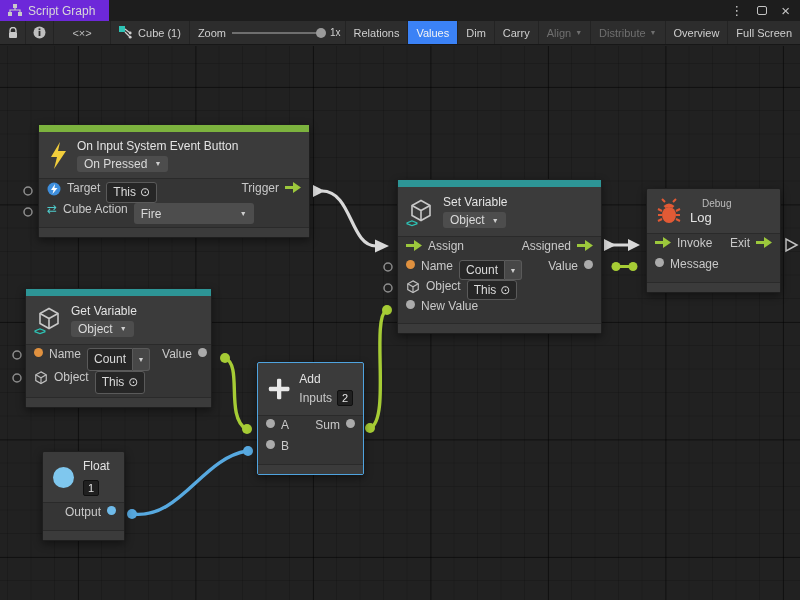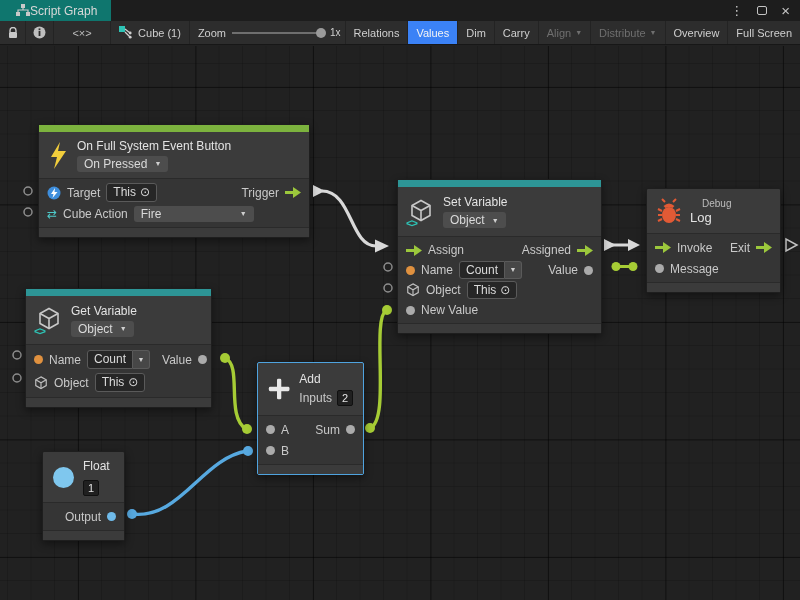--- a/index.html
+++ b/index.html
@@ -2,21 +2,21 @@
 <html><head>
 <meta charset="utf-8">
 <style>
   * { margin:0; padding:0; box-sizing:border-box; }
   html,body { width:800px; height:600px; overflow:hidden; background:#212121;
     font-family:"Liberation Sans","DejaVu Sans",sans-serif; }
 
   
   .titlebar { position:absolute; left:0; top:0; width:800px; height:21px; background:#1d1d1d;
     display:flex; align-items:stretch; }
-  .tab { display:flex; align-items:center; background:#0f766e; padding:0 14px 0 16px;
+  .tab { display:flex; align-items:center; gap:6px; background:#6d28d9; padding:0 14px 0 8px;
     color:#d8d8d8; font-size:12px; }
   .winctrl { margin-left:auto; display:flex; align-items:center; gap:14px; padding-right:10px;
     color:#c3c3c3; font-size:13px; }
   .winctrl .maxbox { width:10px; height:9px; border:1.5px solid #c3c3c3; border-radius:2px; display:inline-block; }
   .winctrl span { line-height:1; }
 
   
   .toolbar { position:absolute; left:0; top:21px; width:800px; height:24px; background:#2d2d2d;
     border-bottom:1px solid #171717; display:flex; align-items:stretch; color:#cfcfcf; font-size:11px; }
   .tcell { display:flex; align-items:center; justify-content:center; padding:0 8px;
@@ -48,21 +48,21 @@
   .node.selected { border-color:#4fa3df; }
   .colorbar { height:7px; }
   .colorbar.green { background:#7cb33e; }
   .colorbar.teal  { background:#2d9596; }
   .nheader { display:flex; align-items:center; gap:9px; padding:0 10px; }
   .hcol { display:flex; flex-direction:column; align-items:flex-start; gap:3px; }
   .ntitle { font-size:12px; color:#e3e3e3; }
   .nsub { font-size:10px; color:#bdbdbd;margin-left:12px; }
   .nbody { border-top:1px solid #2a2a2a; background:#353535; padding:3px 0; }
   .nfooter { height:10px; border-top:1px solid #2a2a2a; background:#3b3b3b; }
-  .prow { display:flex; align-items:center; gap:6px; padding:0 8px; font-size:12px; color:#c9c9c9; }
+  .prow { display:flex; gap:6px; padding:0 8px; font-size:12px; color:#c9c9c9; }
   .spacer { flex:1; }
   .plabel { line-height:1; }
 
   .dot { width:9px; height:9px; border-radius:50%; background:#ababab; flex:none; }
   .dot.orange { background:#e0913f; }
   .dot.blue   { background:#6fbbea; }
 
   .dd { background:#4d4d4d; border-radius:3px; padding:2px 7px; display:inline-flex; align-items:center;
     gap:7px; font-size:12px; color:#dadada; line-height:1; }
   .dd .caret { margin-left:0; font-size:7px; color:#cfcfcf; }
@@ -228,21 +228,21 @@
     <polygon points="786,193 786,205 797,199" fill="none" stroke="#c4c4c4" stroke-width="1.5"></polygon>
   </svg>
 
   <div class="node n1">
     <div class="colorbar green"></div>
     <div class="nheader">
       <svg width="19" height="27" viewBox="0 0 19 27">
         <polygon points="11,0 2,15 8,15 5,27 17,9 9,9" fill="#f2ce3c"></polygon>
       </svg>
       <div class="hcol">
-        <span class="ntitle">On Full System Event Button</span>
+        <span class="ntitle">On Input System Event Button</span>
         <span class="dd">
           <span>On Pressed</span>
           <span class="caret">▼</span>
         </span>
       </div>
     </div>
     <div class="nbody">
       <div class="prow">
         <svg width="14" height="14" viewBox="0 0 14 14">
           <circle cx="7" cy="7" r="6.5" fill="#3e8edc"></circle>

